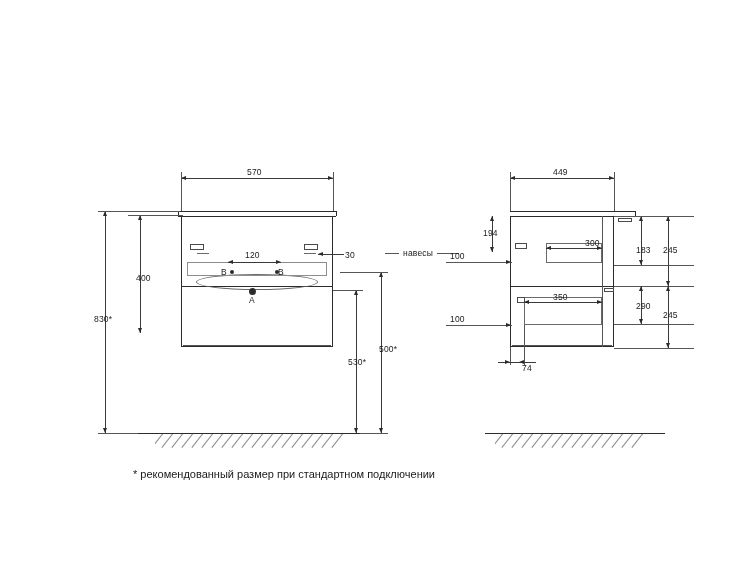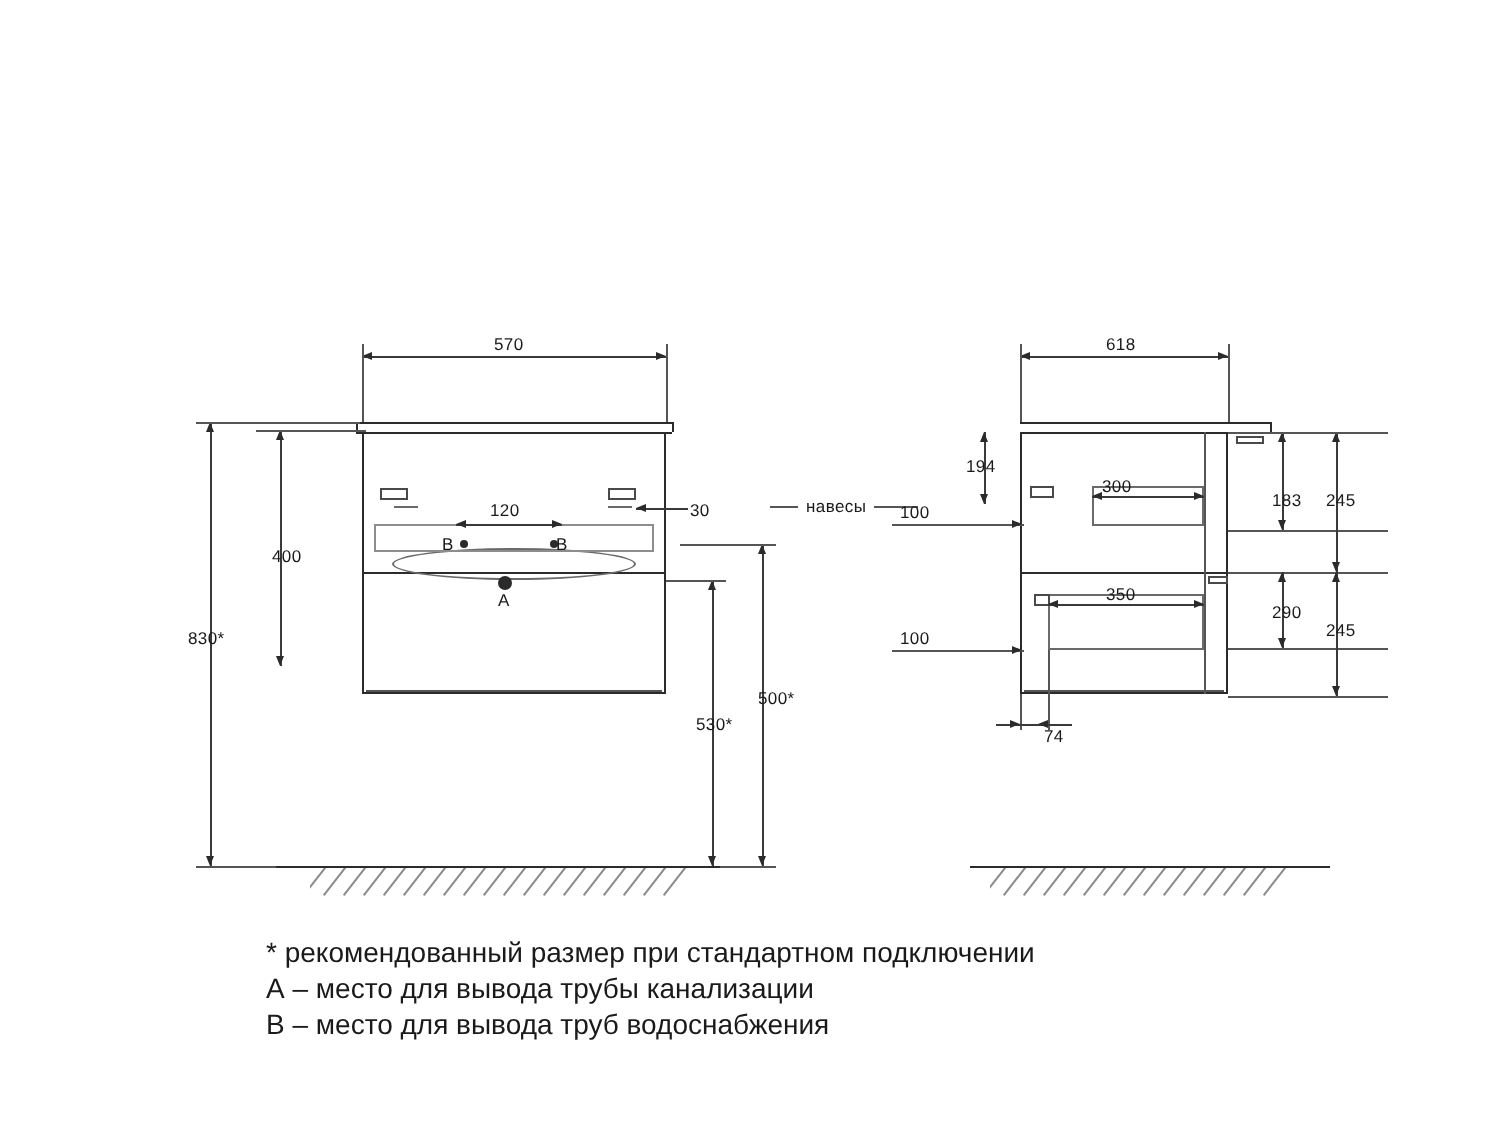--- a/index.html
+++ b/index.html
@@ -27,21 +27,21 @@
   .dim { background: #3a3a3a; }
   .lbl {
     position: absolute;
     font-size: 8.5px;
     color: #1a1a1a;
     white-space: nowrap;
     letter-spacing: 0.2px;
   }
   .note {
     position: absolute;
-    font-size: 14px;
+    font-size: 11px;
     color: #1a1a1a;
     white-space: nowrap;
   }
   .box {
     position: absolute;
     border: 1px solid #2b2b2b;
     box-sizing: border-box;
   }
   .boxlight {
     position: absolute;
@@ -193,21 +193,21 @@
 
   <div class="lbl" style="left:403px; top:248px;">навесы</div>
   <div class="ln h thin" style="left:437px; top:253px; width:22px;"></div>
   <div class="ln h thin" style="left:385px; top:253px; width:14px;"></div>
 
   <div class="ln h dim" style="left:510px; top:178px; width:104px;"></div>
   <div class="arrowL" style="left:510px; top:175.5px;"></div>
   <div class="arrowR" style="left:609px; top:175.5px;"></div>
   <div class="ln v thin" style="left:510px; top:172px; height:40px;"></div>
   <div class="ln v thin" style="left:614px; top:172px; height:40px;"></div>
-  <div class="lbl" style="left:553px; top:167px;">618</div>
+  <div class="lbl" style="left:553px; top:167px;">449</div>
 
   <div class="ln h" style="left:510px; top:211px; width:125px;"></div>
   <div class="ln h" style="left:510px; top:216px; width:125px;"></div>
   <div class="ln v" style="left:635px; top:211px; height:5px;"></div>
 
   <div class="box" style="left:510px; top:216px; width:104px; height:131px;"></div>
   <div class="ln h" style="left:510px; top:286px; width:104px;"></div>
   <div class="ln v thin" style="left:602px; top:216px; height:131px;"></div>
   <div class="ln h thin" style="left:512px; top:345px; width:100px;"></div>
 
@@ -229,21 +229,21 @@
   <div class="lbl" style="left:450px; top:251px;">100</div>
   <div class="arrowR" style="left:506px; top:259.5px;"></div>
 
   <div class="ln h thin" style="left:446px; top:325px; width:66px;"></div>
   <div class="lbl" style="left:450px; top:314px;">100</div>
   <div class="arrowR" style="left:506px; top:322.5px;"></div>
 
   <div class="ln h dim" style="left:546px; top:248px; width:56px;"></div>
   <div class="arrowL" style="left:546px; top:245.5px;"></div>
   <div class="arrowR" style="left:597px; top:245.5px;"></div>
-  <div class="lbl" style="left:551px; top:238px;">300</div>
+  <div class="lbl" style="left:585px; top:238px;">300</div>
 
   <div class="ln h dim" style="left:524px; top:302px; width:78px;"></div>
   <div class="arrowL" style="left:524px; top:299.5px;"></div>
   <div class="arrowR" style="left:597px; top:299.5px;"></div>
   <div class="lbl" style="left:553px; top:292px;">350</div>
 
   <div class="ln v dim" style="left:641px; top:216px; height:49px;"></div>
   <div class="arrowU" style="left:638.5px; top:216px;"></div>
   <div class="arrowD" style="left:638.5px; top:260px;"></div>
   <div class="ln h thin" style="left:614px; top:265px; width:80px;"></div>
@@ -289,16 +289,14 @@
       <i style="left:90px"></i>
       <i style="left:100px"></i>
       <i style="left:110px"></i>
     <i style="left:120px"></i>
       <i style="left:130px"></i>
       <i style="left:140px"></i>
       <i style="left:150px"></i>
   </div>
 
   <div class="note" style="left:133px; top:468px;">* рекомендованный размер при стандартном подключении</div>
-  <div class="note" style="left:133px; top:486px;">А – место для вывода трубы канализации</div>
-  <div class="note" style="left:133px; top:504px;">В – место для вывода труб водоснабжения</div>
 
 </div>
 
 </body></html>

